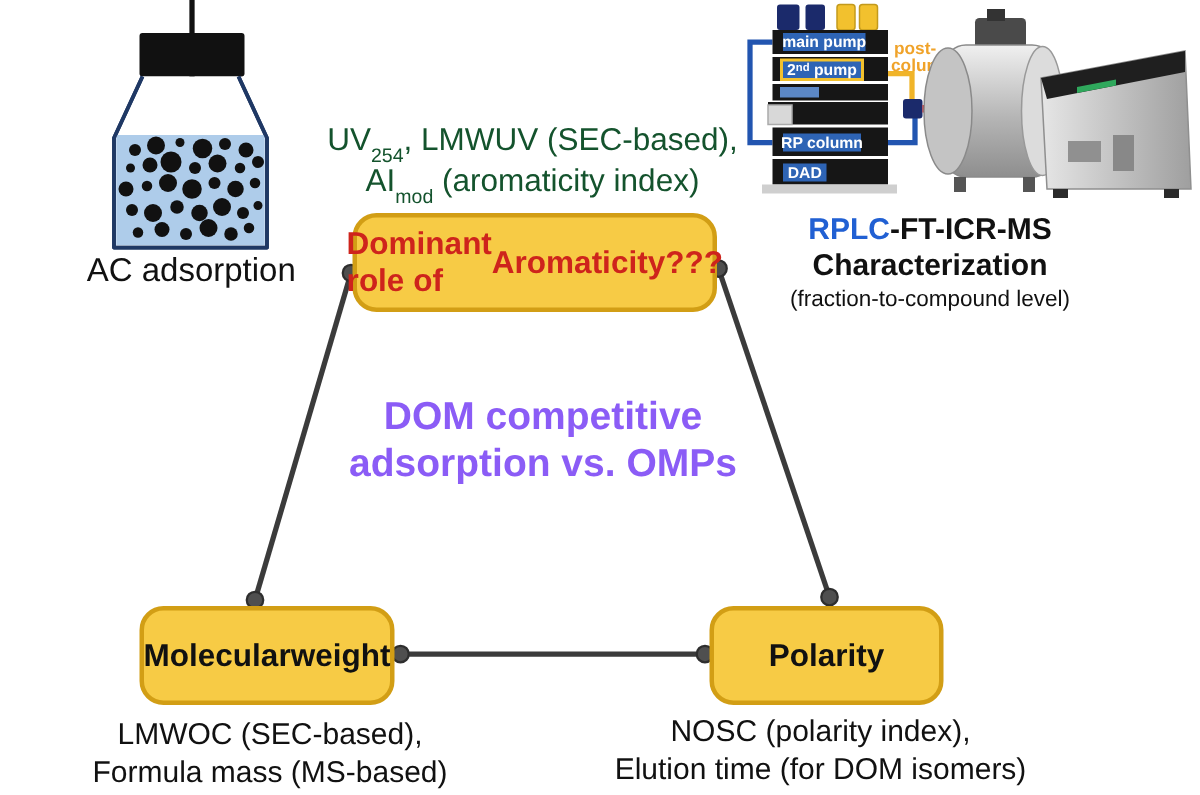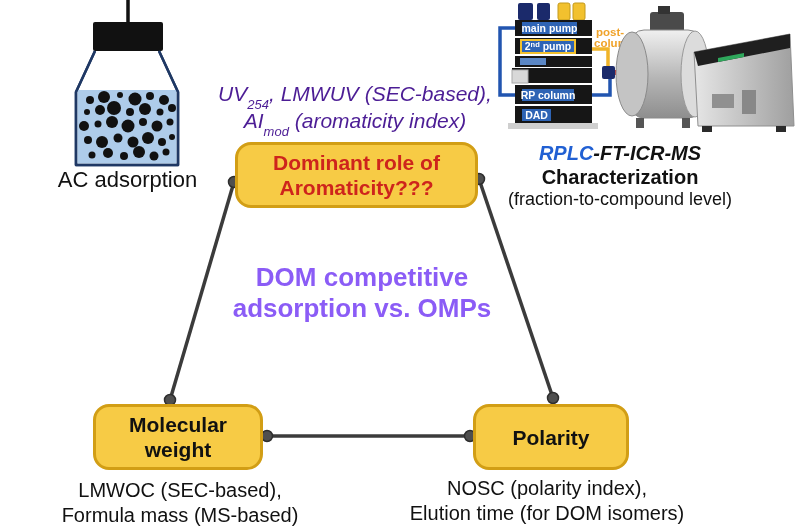--- a/index.html
+++ b/index.html
@@ -19,34 +19,34 @@
   #canvas{position:relative;width:800px;height:530px;background:#fff;overflow:hidden;}
   .abs{position:absolute;}
   svg{display:block;}
   .center-text{text-align:center;}
   .ybox{
     position:absolute;
     background:var(--accent-yellow-fill);
     border:3px solid var(--accent-yellow-border);
     border-radius:16px;
     box-sizing:border-box;
-    display:flex;flex-direction:column;align-items:center;justify-content:center;
+    display:flex;flex-direction:row;align-items:center;justify-content:center;
     z-index:3;
   }
   .ybox .bline{font-weight:bold;font-size:21px;line-height:25px;color:#111;}
   .ybox .redline{font-weight:bold;font-size:21px;line-height:25px;color:var(--red-text);}
   #ac-label{left:40px;top:167px;width:175px;font-size:22px;font-weight:normal;color:#111;}
-  #metrics{left:205px;top:80px;width:300px;font-size:21px;line-height:27px;color:#4c1d95;font-style:italic;}
+  #metrics{left:205px;top:80px;width:300px;font-size:21px;line-height:27px;color:#14532d;}
   #metrics sub{font-size:13px;position:relative;top:3px;line-height:0;}
   #center-heading{left:212px;top:262px;width:300px;font-size:26px;line-height:31px;font-weight:bold;color:#8b5cf6;}
   #rplc-caption{left:500px;top:141px;width:240px;color:#111;}
-  #rplc-caption .t1{font-size:20px;line-height:24px;font-weight:bold;font-style:italic;}
+  #rplc-caption .t1{font-size:20px;line-height:24px;font-weight:bold;}
   #rplc-caption .t1 .blue{color:var(--blue-text);}
   #rplc-caption .t2{font-size:20px;line-height:24px;font-weight:bold;}
-  #rplc-caption .t3{font-size:18px;line-height:21px;font-weight:normal;}
+  #rplc-caption .t3{font-size:15px;line-height:21px;font-weight:normal;}
   .caption{font-size:20px;line-height:25px;color:#111;}
   #mw-caption{left:55px;top:478px;width:250px;}
   #pol-caption{left:402px;top:476px;width:290px;}
   #connector-layer{left:0;top:0;z-index:2;}
   .cline{stroke:var(--connector);stroke-width:3.5px;}
   .cdot{fill:#4F4F4F;stroke:#2E2E2E;stroke-width:1.5px;}
   .stack-label{fill:#ffffff;font-family:"Liberation Sans",sans-serif;font-size:10.5px;font-weight:bold;text-anchor:middle;}
   .post-col{fill:var(--post-column-text);font-family:"Liberation Sans",sans-serif;font-size:11.5px;font-weight:bold;}
 </style>
 </head>

